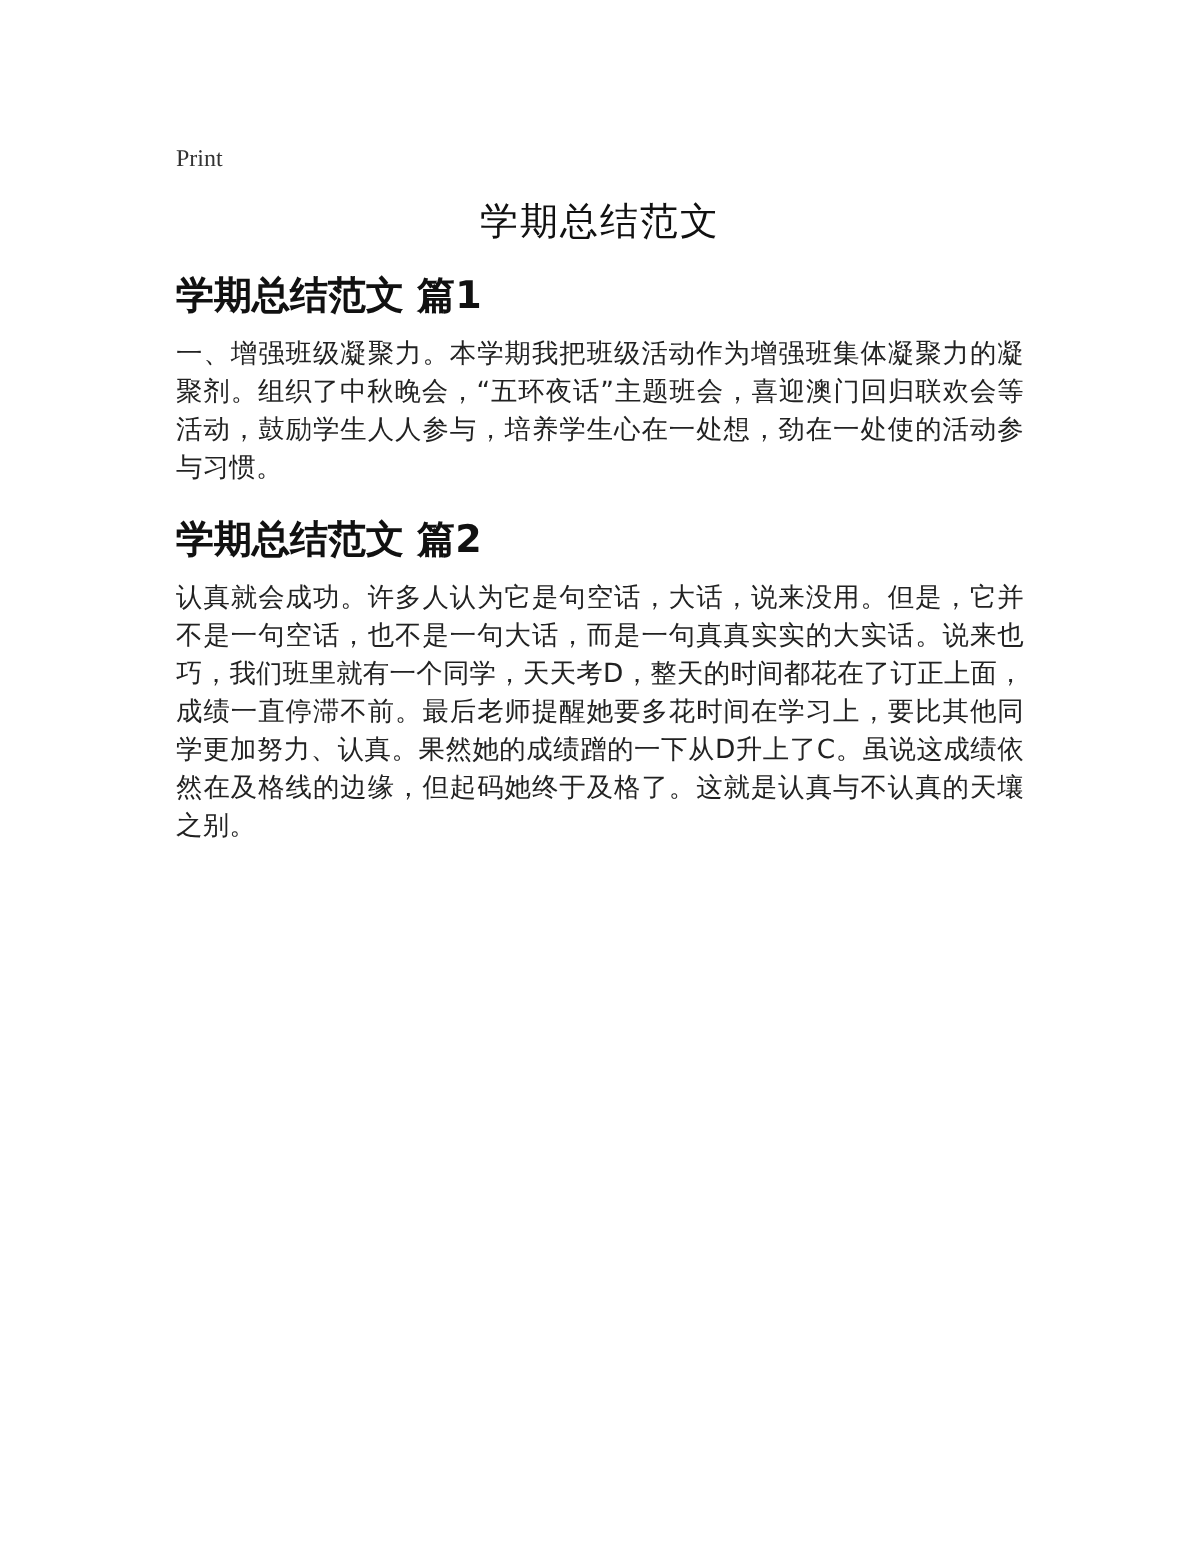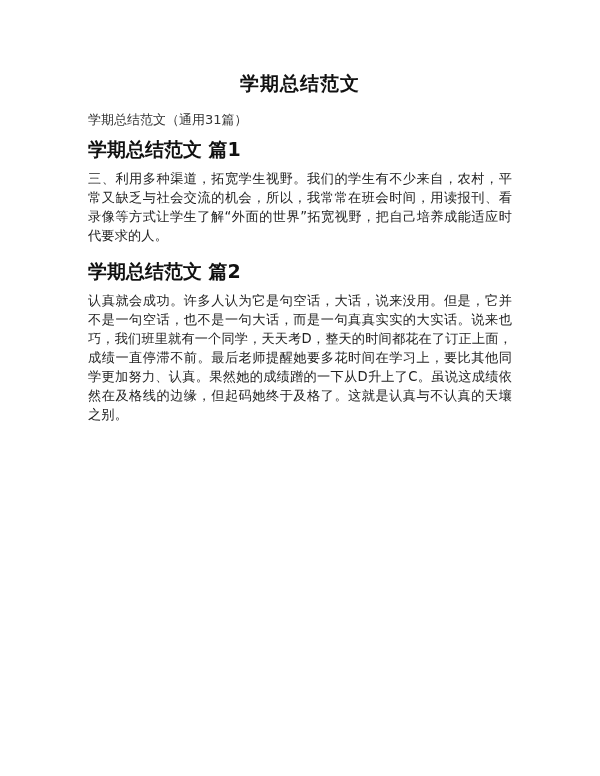--- a/index.html
+++ b/index.html
@@ -6,39 +6,39 @@
   body {
     width: 600px; height: 776px; overflow: hidden; position: relative;
     font-family: "DejaVu Sans", sans-serif; color: #1a1a1a;
   }
   .page { position: absolute; left: 88px; top: 70px; width: 424px; }
   .print-label {
     font-family: "Liberation Serif", serif; font-size: 12px; color: #333;
     height: 18px; line-height: 18px; margin: 0 0 10px 0;
   }
   .doc-title {
-    text-align: center; font-size: 19px; font-weight: bold; color: #111;
+    text-align: center; font-size: 19px; font-weight: normal; color: #111;
     margin: 0 0 14px 0; line-height: 26px; letter-spacing: 1px;
   }
   .subtitle { font-size: 13px; color: #333; line-height: 19px; margin: 0 0 10px 0; }
   .section-heading { font-size: 19px; font-weight: bold; color: #111; line-height: 20px; margin: 0 0 10px 0; }
   .para {
     font-size: 13.2px; line-height: 19px; color: #222; margin: 0 0 16px 0;
     text-align: justify; letter-spacing: 0.15px;
   }
 </style>
 </head>
 <body>
 
 <div class="page">
+  <div class="print-label">Print</div>
   <h1 class="doc-title">学期总结范文</h1>
-  <div class="subtitle">学期总结范文（通用31篇）</div>
 
   <div class="section">
     <div class="section-heading">学期总结范文 篇1</div>
-    <p class="para">三、利用多种渠道，拓宽学生视野。我们的学生有不少来自，农村，平常又缺乏与社会交流的机会，所以，我常常在班会时间，用读报刊、看录像等方式让学生了解“外面的世界”拓宽视野，把自己培养成能适应时代要求的人。</p>
+    <p class="para">一、增强班级凝聚力。本学期我把班级活动作为增强班集体凝聚力的凝聚剂。组织了中秋晚会，“五环夜话”主题班会，喜迎澳门回归联欢会等活动，鼓励学生人人参与，培养学生心在一处想，劲在一处使的活动参与习惯。</p>
   </div>
 
   <div class="section">
     <div class="section-heading">学期总结范文 篇2</div>
     <p class="para">认真就会成功。许多人认为它是句空话，大话，说来没用。但是，它并不是一句空话，也不是一句大话，而是一句真真实实的大实话。说来也巧，我们班里就有一个同学，天天考D，整天的时间都花在了订正上面，成绩一直停滞不前。最后老师提醒她要多花时间在学习上，要比其他同学更加努力、认真。果然她的成绩蹭的一下从D升上了C。虽说这成绩依然在及格线的边缘，但起码她终于及格了。这就是认真与不认真的天壤之别。</p>
   </div>
 </div>
 
 </body></html>

